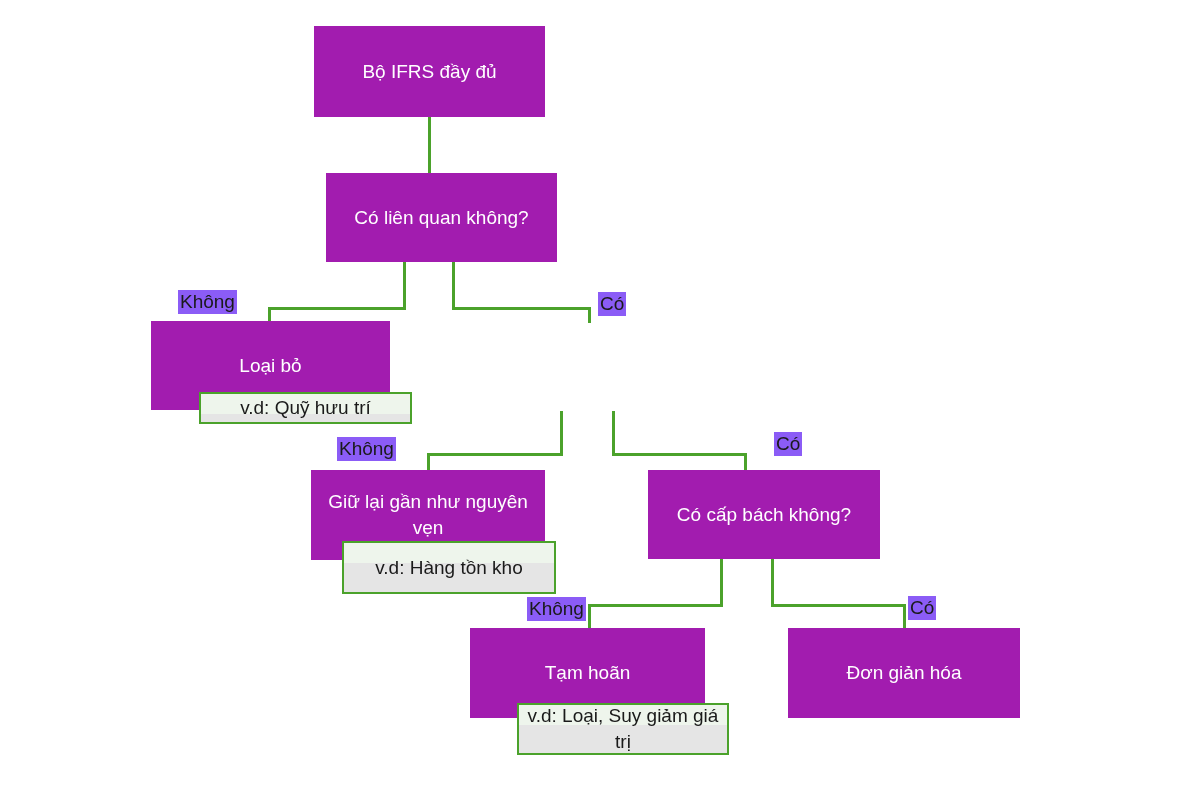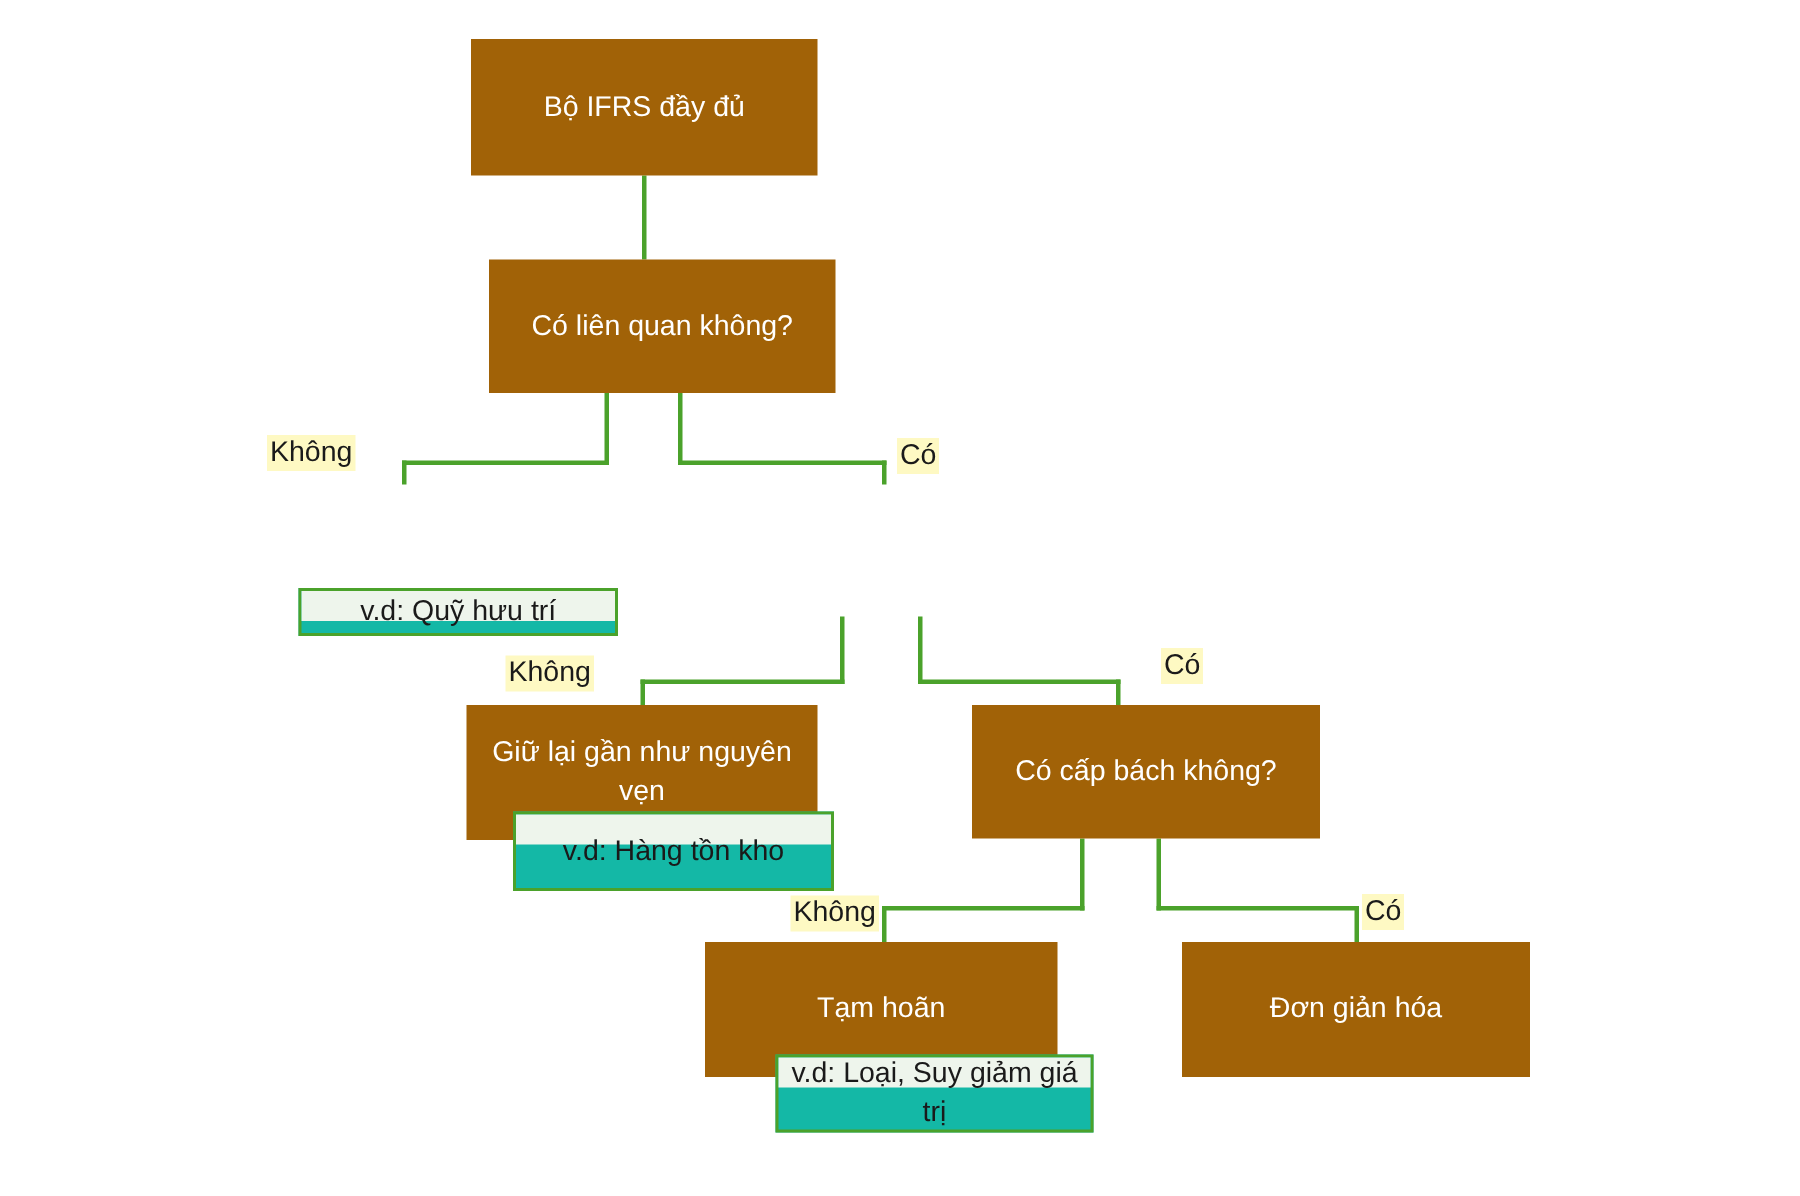--- a/index.html
+++ b/index.html
@@ -10,35 +10,35 @@
   #canvas {
     position: relative;
     width: 1200px;
     height: 797px;
     background: #ffffff;
     font-family: "Liberation Sans", sans-serif;
     overflow: hidden;
   }
   .node {
     position: absolute;
-    background: #a16207;
+    background: #a21caf;
     color: #ffffff;
     display: flex;
     align-items: center;
     justify-content: center;
     text-align: center;
     font-size: 19px;
     line-height: 26px;
     box-sizing: border-box;
     padding: 4px 10px;
     z-index: 2;
   }
   .note {
     position: absolute;
-    background: #14b8a6;
+    background: #e5e5e5;
     border: 2px solid #4ba22b;
     color: #1a1a1a;
     display: flex;
     align-items: center;
     justify-content: center;
     text-align: center;
     font-size: 19px;
     line-height: 26px;
     box-sizing: border-box;
     padding: 3px 8px;
@@ -61,21 +61,21 @@
   }
   .edge.v { width: 3px; }
   .edge.h { height: 3px; }
   .elabel {
     position: absolute;
     color: #1a1a1a;
     font-size: 19px;
     line-height: 24px;
     white-space: nowrap;
     z-index: 3;
-    background: #fef9c3;
+    background: #8b5cf6;
     padding: 0 2px;
   }
 </style>
 </head>
 <body>
 
 <div id="canvas">
 
   <div class="edge v" style="left:428px; top:117px; height:56px;"></div>
 
@@ -107,20 +107,21 @@
   <div class="elabel" style="left:598px; top:292px;">Có</div>
   <div class="elabel" style="left:337px; top:437px;">Không</div>
   <div class="elabel" style="left:774px; top:432px;">Có</div>
   <div class="elabel" style="left:527px; top:597px;">Không</div>
   <div class="elabel" style="left:908px; top:596px;">Có</div>
 
   <div class="node" style="left:314px; top:26px; width:231px; height:91px;">Bộ IFRS đầy đủ</div>
 
   <div class="node" style="left:314px; top:173px; width:231px; height:89px;margin-left:12px;">Có liên quan không?</div>
 
+  <div class="node" style="left:151px; top:321px; width:239px; height:89px;">Loại bỏ</div>
 
 
   <div class="node" style="left:311px; top:470px; width:234px; height:90px;">Giữ lại gần như nguyên vẹn</div>
 
   <div class="node" style="left:648px; top:470px; width:232px; height:89px;">Có cấp bách không?</div>
 
   <div class="node" style="left:470px; top:628px; width:235px; height:90px;">Tạm hoãn</div>
 
   <div class="node" style="left:788px; top:628px; width:232px; height:90px;">Đơn giản hóa</div>
 

